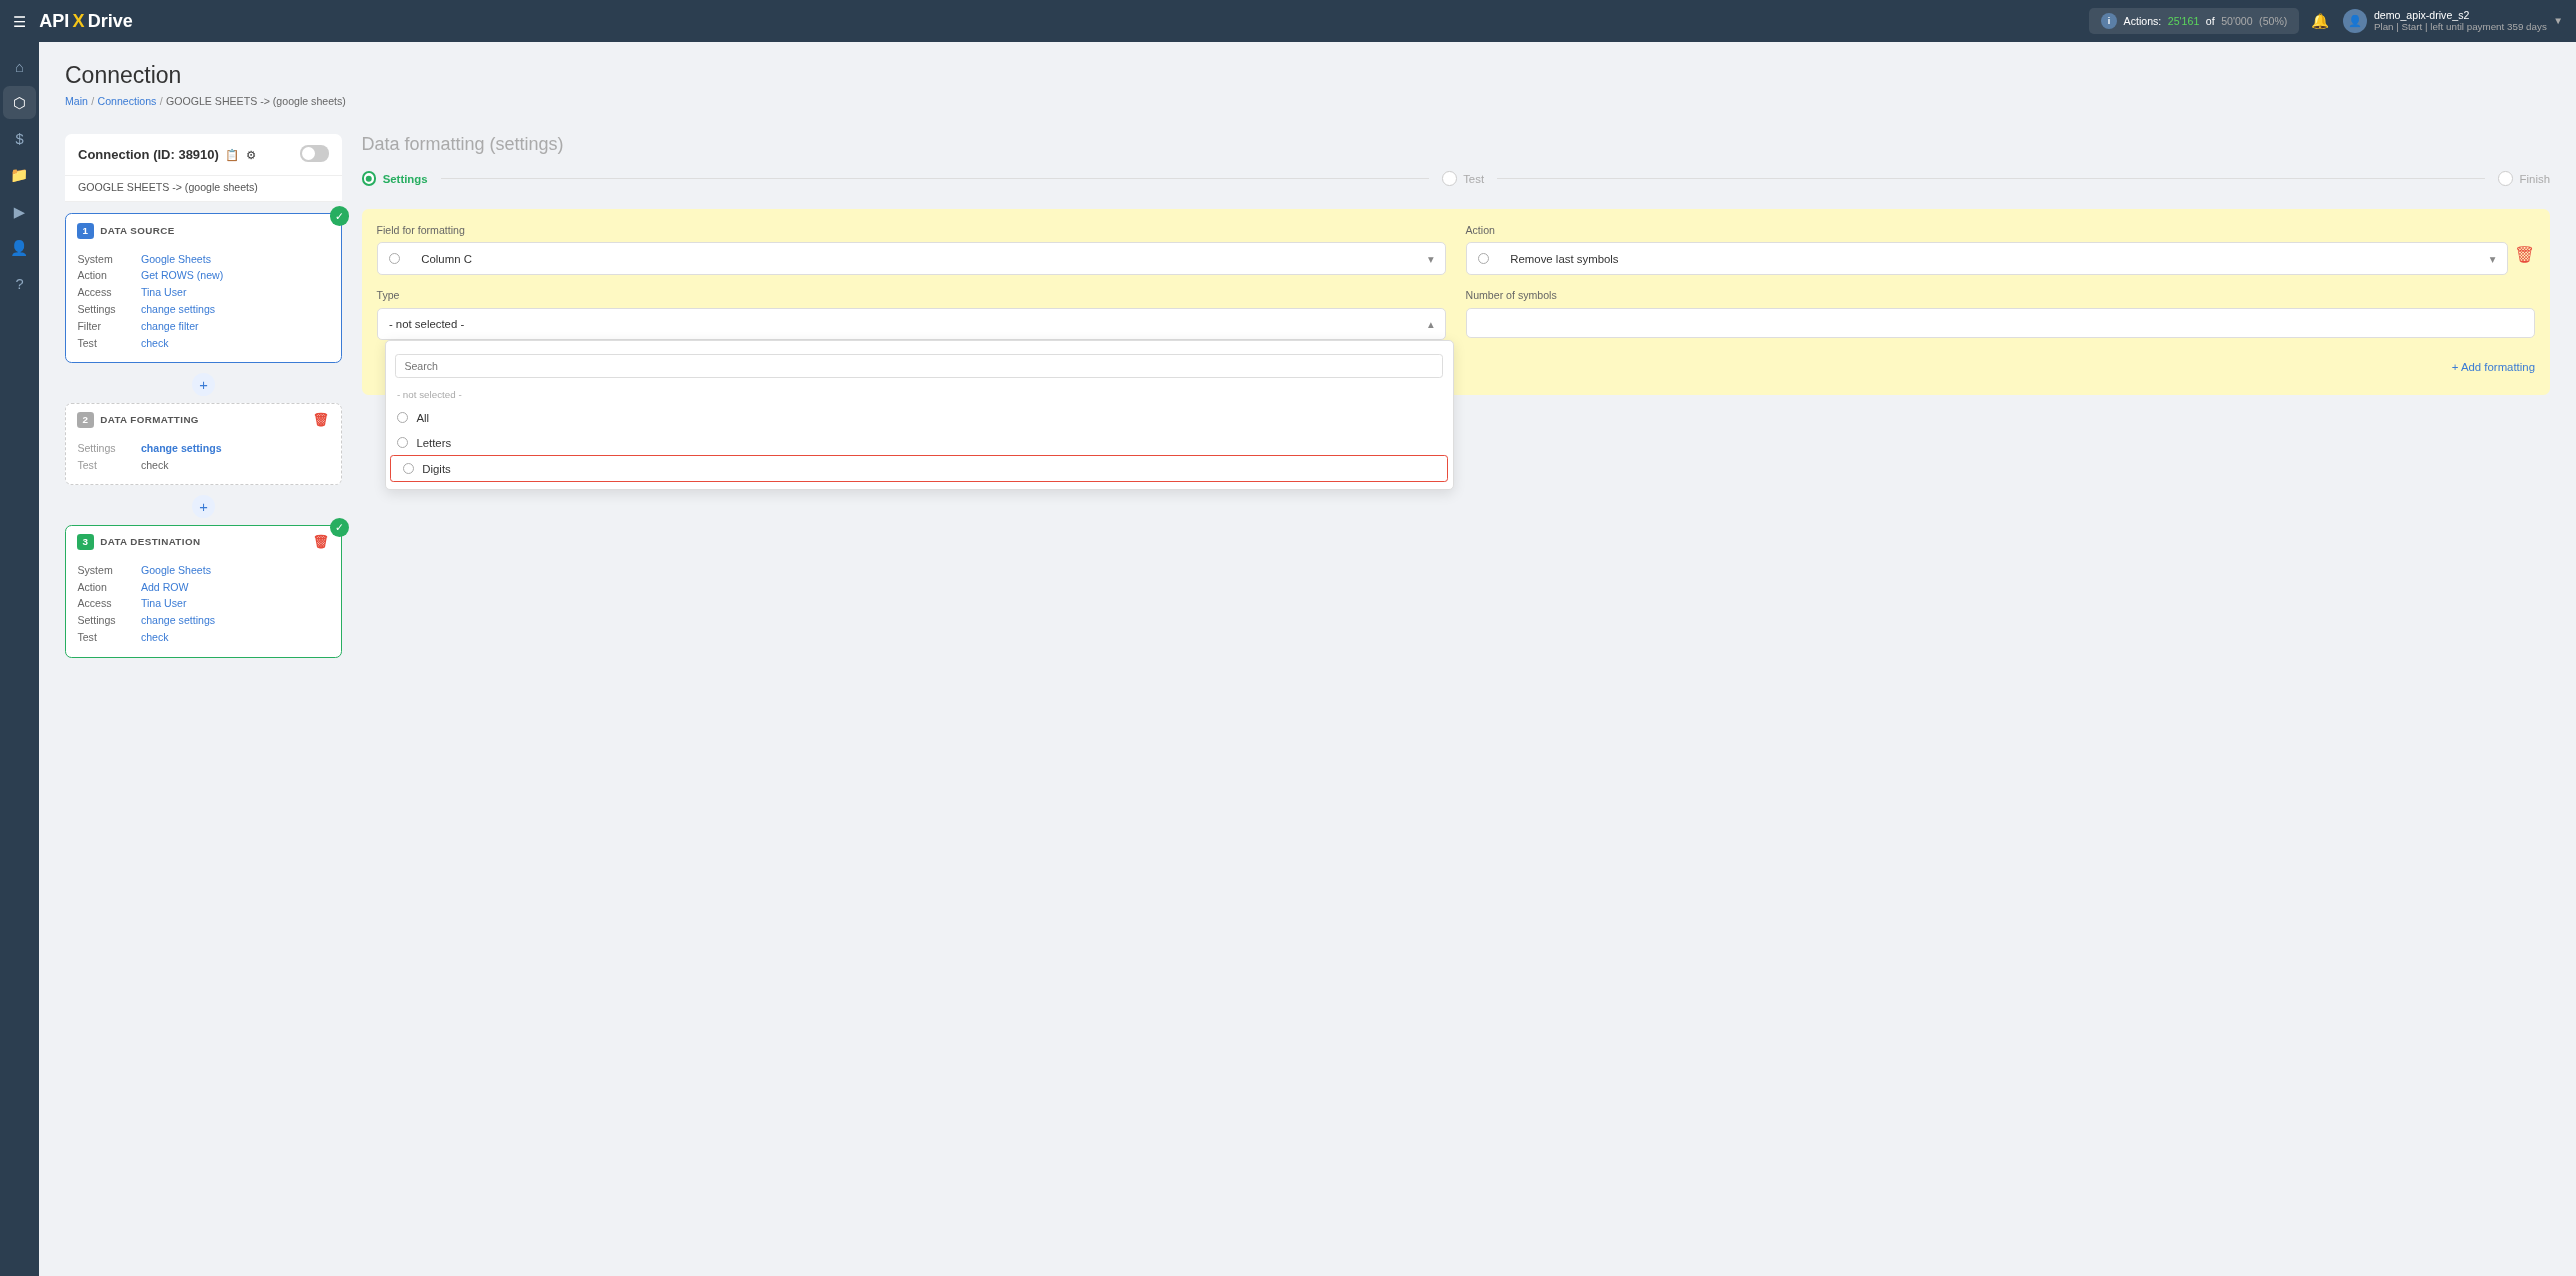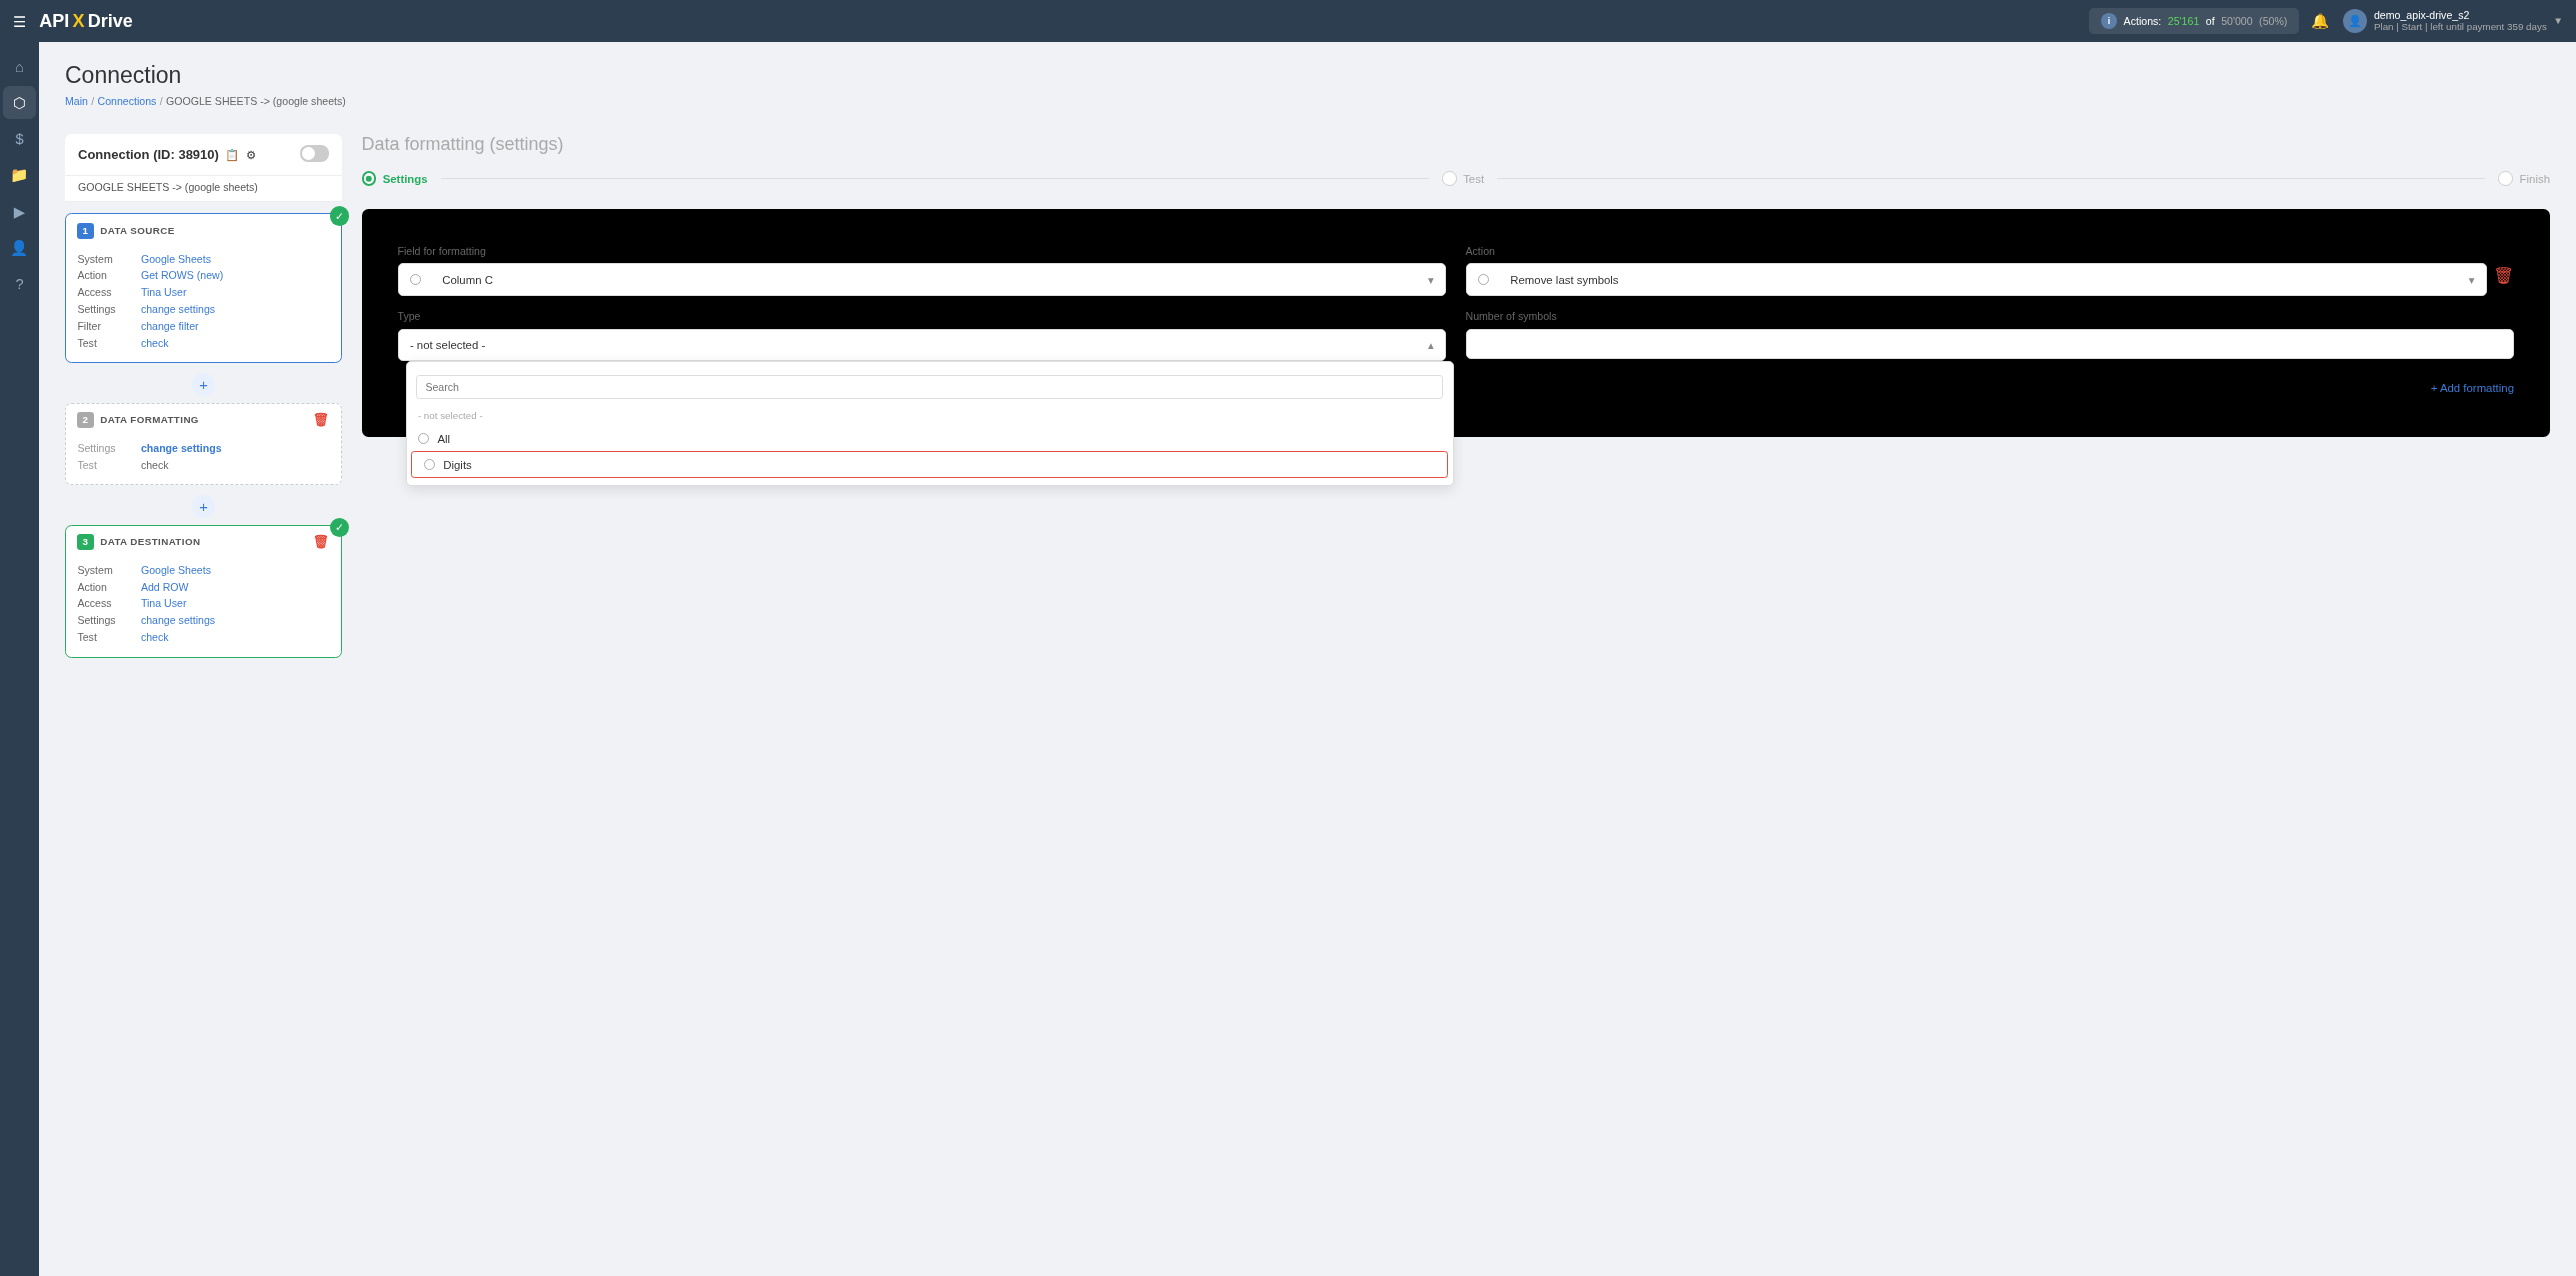--- a/index.html
+++ b/index.html
@@ -187,23 +187,23 @@
       width: 14.7px; height: 14.7px; border-radius: 50%;
       border: 1.6px solid #ccc; background: #fff;
       display: flex; align-items: center; justify-content: center;
     }
     .step-label { font-size: 11.4px; color: #aaa; }
     .step-label.active { color: #27ae60; font-weight: 600; }
     .step-line { flex: 1; height: 0.8px; background: #ddd; margin: 0 13px; }
 
     
     .form-section {
-      background: #000000;
+      background: #fef9c3;
       border-radius: 6.5px;
-      padding: 36px;
+      padding: 15px;
       margin-bottom: 13px;
     }
     .form-row {
       display: flex; align-items: flex-start; gap: 19.5px; margin-bottom: 14.7px;
     }
     .form-group { flex: 1; }
     .form-group label {
       display: block; font-size: 10.6px; color: #666; margin-bottom: 6.5px;
     }
     .form-select {
@@ -500,20 +500,24 @@
 
               <div class="dropdown-menu">
                 <div class="dropdown-search">
                   <input type="text" placeholder="Search" style="">
                 </div>
                 <div class="dropdown-section-label">- not selected -</div>
                 <div class="dropdown-option">
                   <div class="radio"></div>
                   <span>All</span>
                 </div>
+                <div class="dropdown-option">
+                  <div class="radio"></div>
+                  <span>Letters</span>
+                </div>
                 <div class="dropdown-option highlighted">
                   <div class="radio"></div>
                   <span>Digits</span>
                 </div>
               </div>
             </div>
           </div>
           <div class="form-group">
             <label>Number of symbols</label>
             <input type="text" class="number-input" value="" style="">

